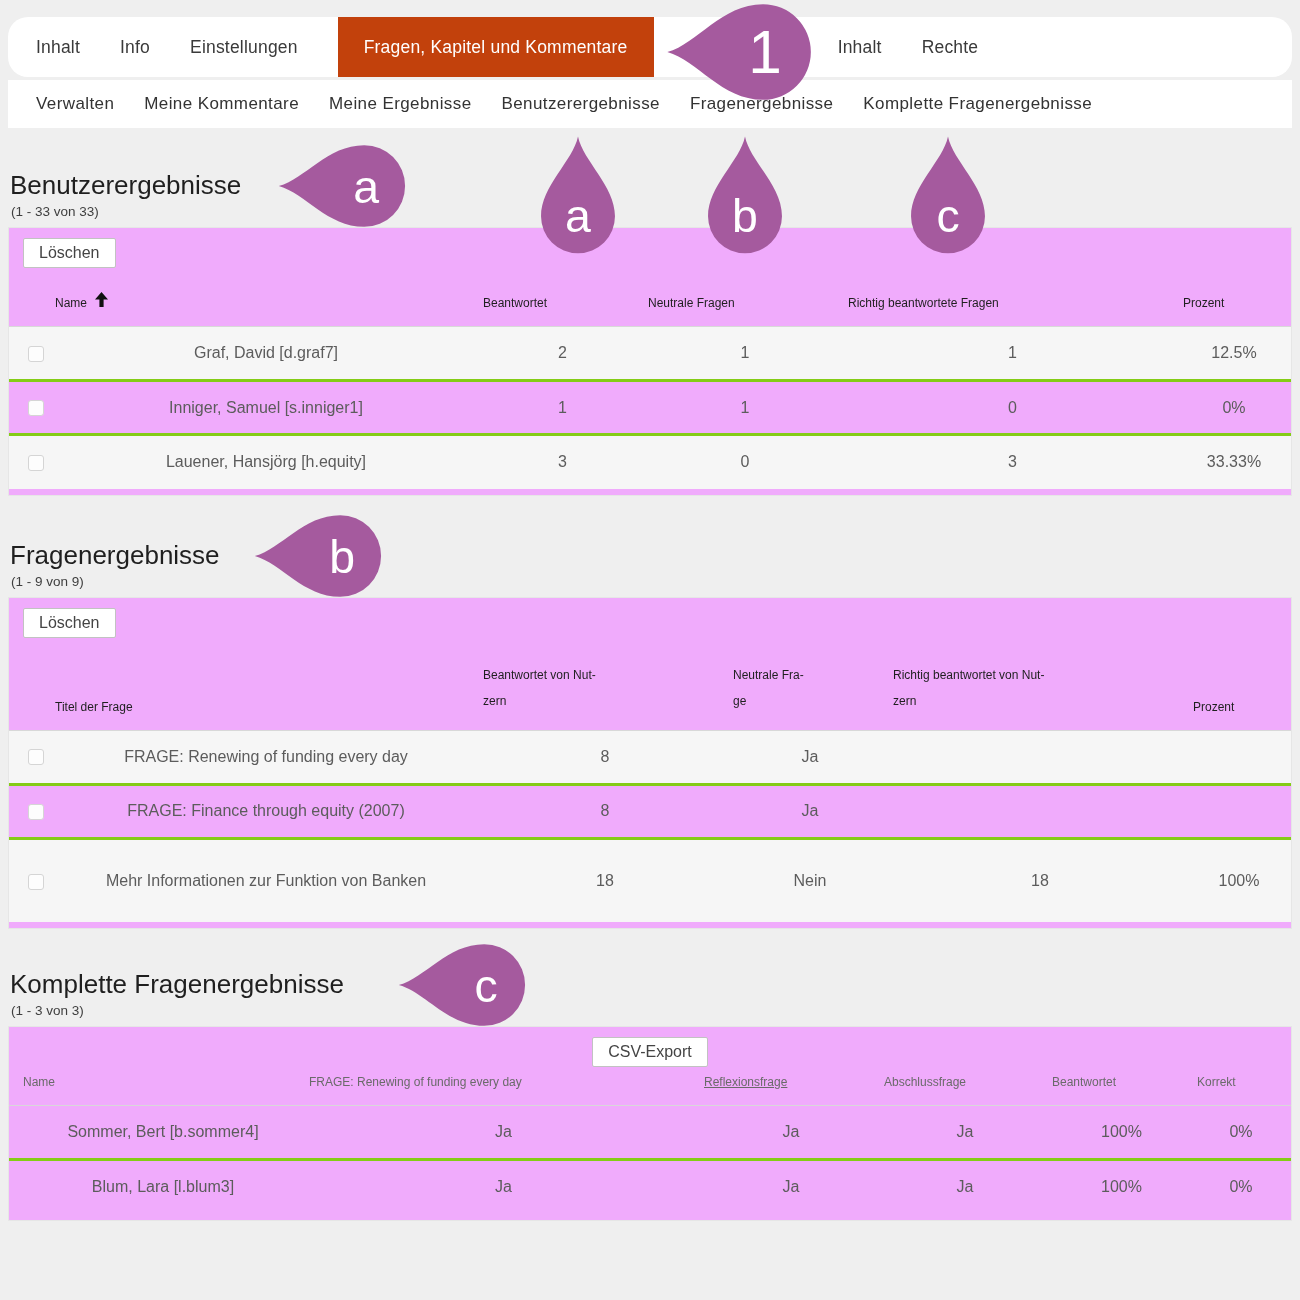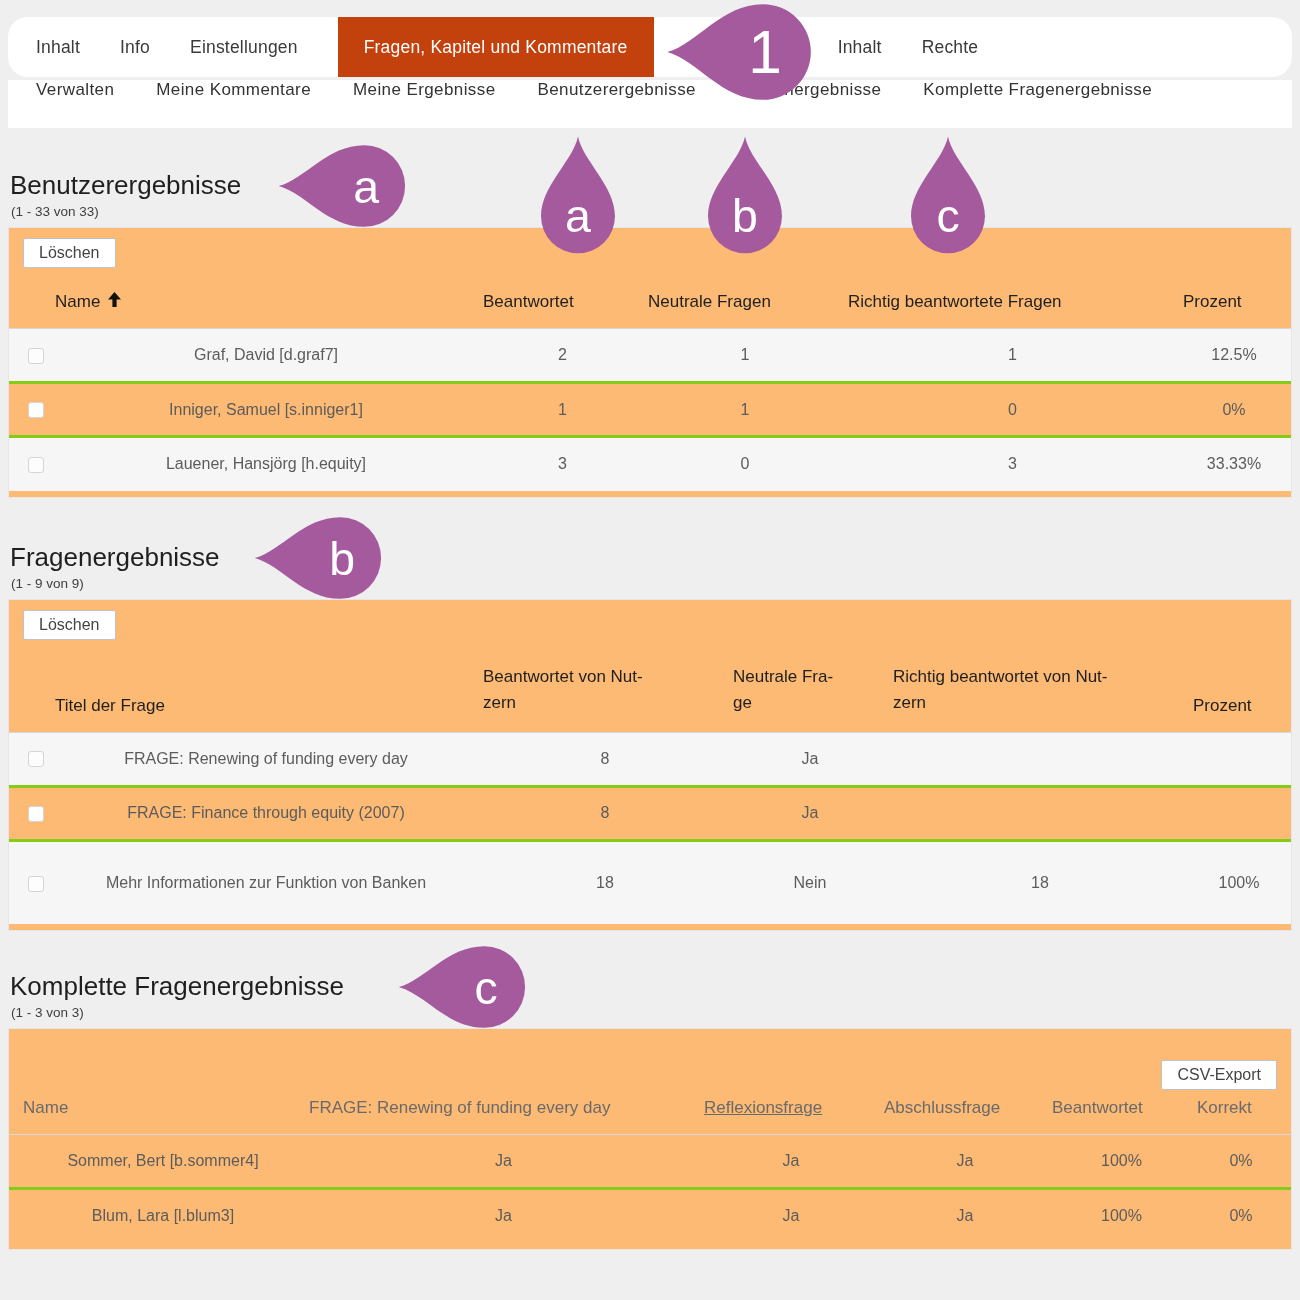--- a/index.html
+++ b/index.html
@@ -17,45 +17,45 @@
     margin:17px 8px 0 8px; height:60px; background:#fff;
     display:flex; align-items:stretch; gap:40px; padding-left:28px;
     font-size:17.5px; letter-spacing:.2px; color:#3a3a3a;border-radius:20px;
   }
   .topnav .tab { display:flex; align-items:center; cursor:pointer; white-space:nowrap; }
   .topnav .tab.active { background:#c2410c; color:#fff; padding:0 26px; }
   .topnav .tab.hidden-tab { margin-left:94px; }
 
   .subnav {
     margin:3px 8px 0 8px; height:48px; background:#fff;
-    display:flex; gap:42px; padding-left:28px;
+    display:flex; align-items:center; gap:30px; padding-left:28px;
     font-size:17px; letter-spacing:.4px; color:#333;
   }
   .subnav .item { cursor:pointer; white-space:nowrap; }
 
   
   section { position:relative; padding:0 8px; }
   .sec-head { margin-left:2px; }
   h2 { font-size:26px; font-weight:400; color:#1f1f1f; line-height:34px; }
   .count { font-size:13.5px; color:#3f3f3f; margin:2px 0 0 1px; }
 
   .panel {
-    margin-top:8px; background:#fdba74; border:1px solid #e6e6e6;
+    margin-top:8px; background:#f0abfc; border:1px solid #e6e6e6;
     padding:8px 0 6px 0;
   }
   .btn-row { padding:2px 14px; }
   .btn {
     display:inline-block; background:#fff; border:1px solid #c2c2c2; border-radius:2px;
     font-size:16px; color:#444; padding:5px 15px; cursor:pointer;
   }
-  .btn-row.right { text-align:right;margin-top:21px; }
+  .btn-row.right { text-align:center; }
 
   table { width:100%; border-collapse:collapse; table-layout:fixed; }
   th {
-    text-align:left; font-weight:400; font-size:17px; color:#1f1f1f;
+    text-align:left; font-weight:400; font-size:12px; color:#1f1f1f;
     vertical-align:bottom; padding:22px 6px 16px 0;
   }
   th.wrap { white-space:pre-line; line-height:26px; }
   thead tr { border-bottom:1px solid #d8d8d8; }
   tbody tr { border-top:3px solid #84cc16; height:54px; }
   tbody tr:first-child { border-top:none; }
   td { font-size:16px; color:#5c5c5c; padding:8px 6px 8px 0; vertical-align:middle;text-align:center; }
   .striped tbody tr:nth-child(odd) { background:#f6f6f6; }
   .cb {
     display:inline-block; width:16px; height:16px; background:#fdfdfd;

